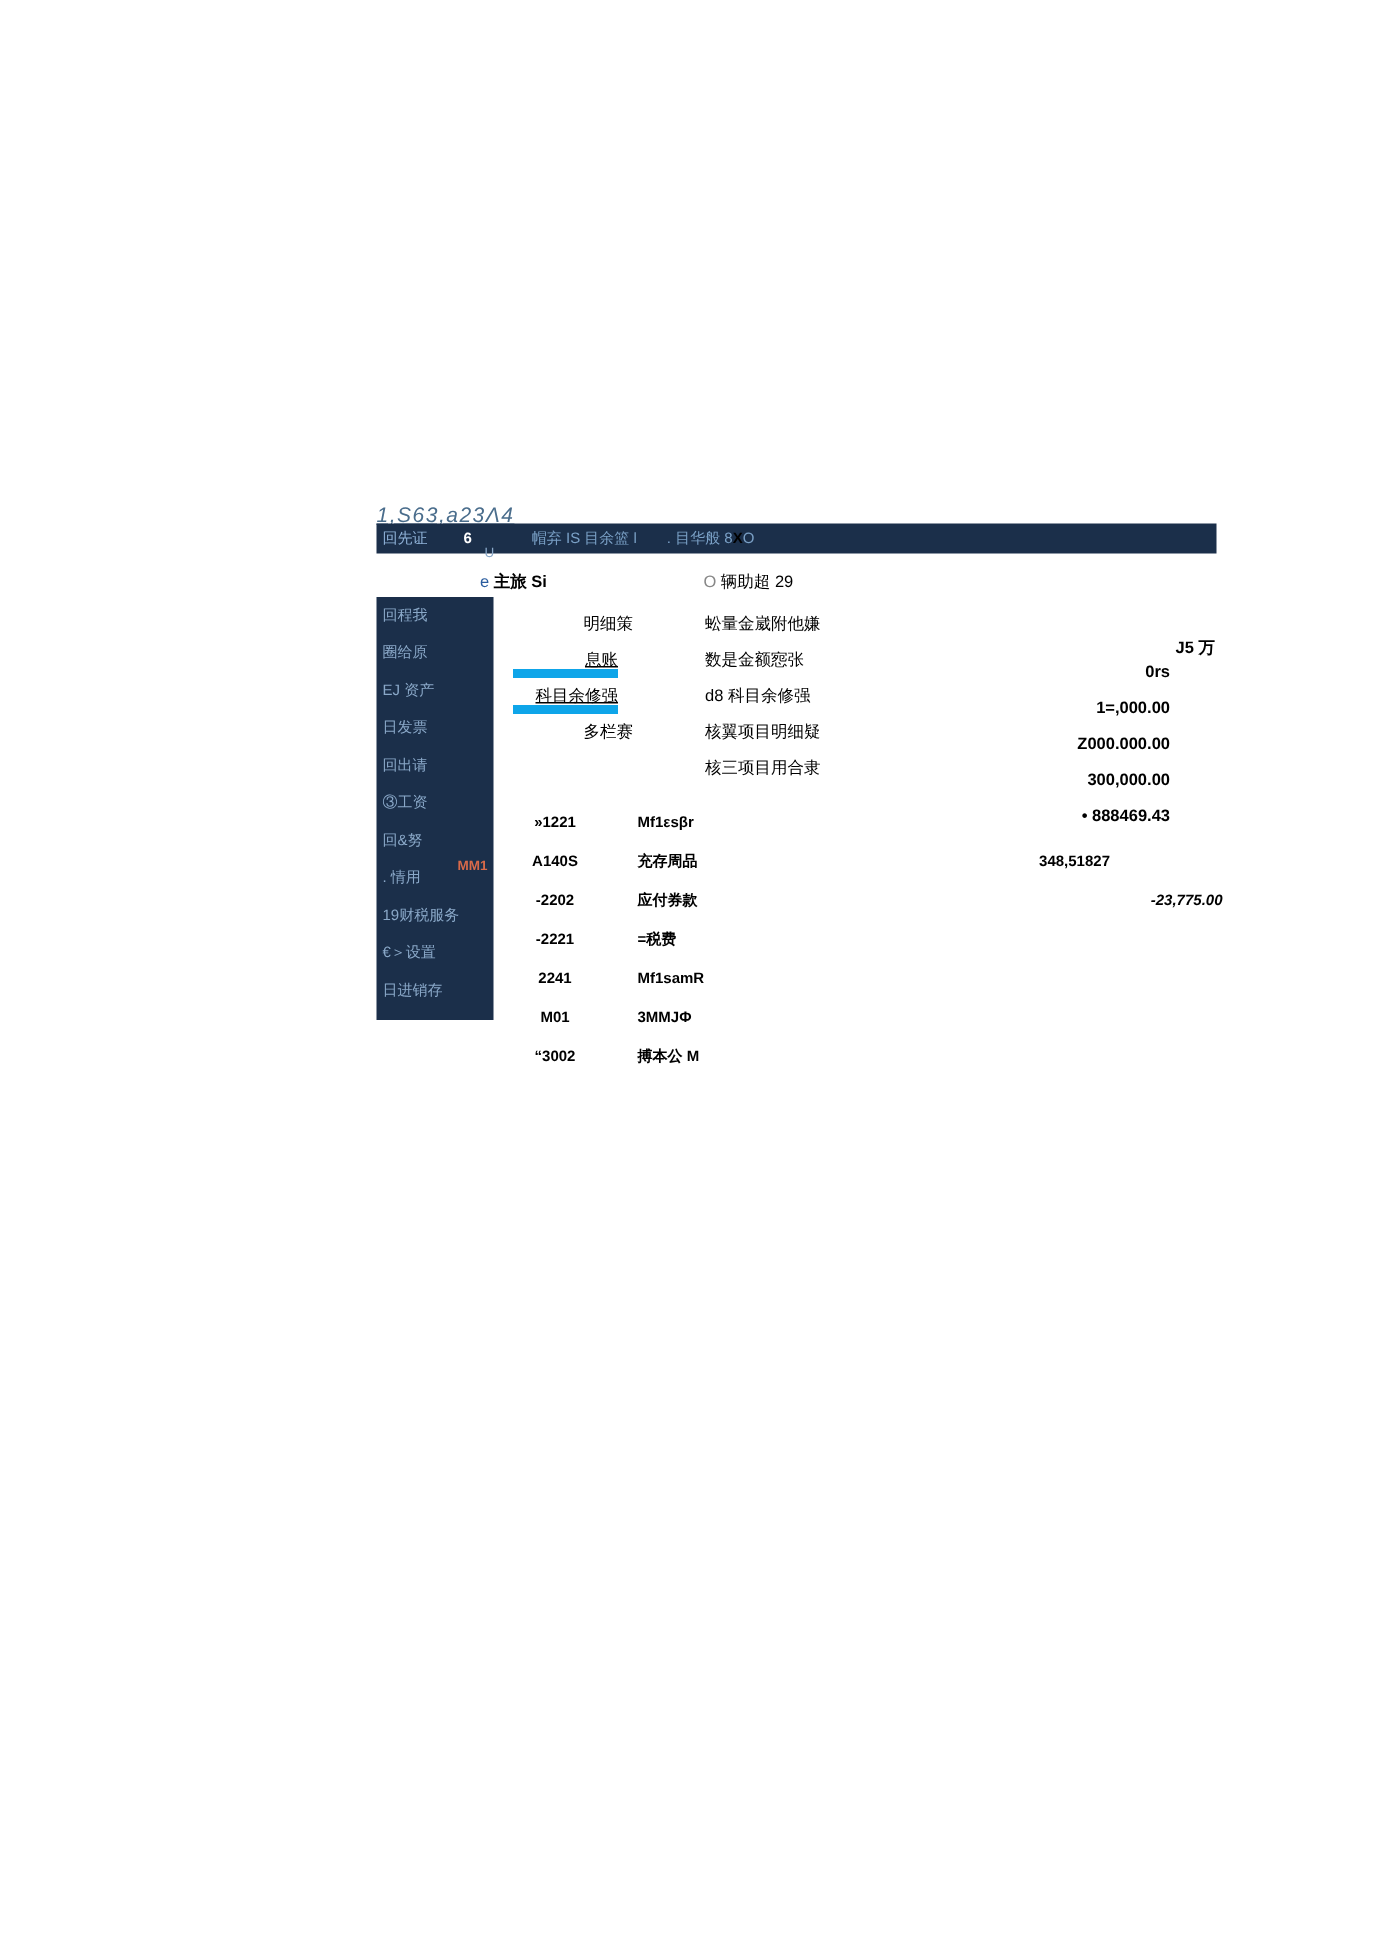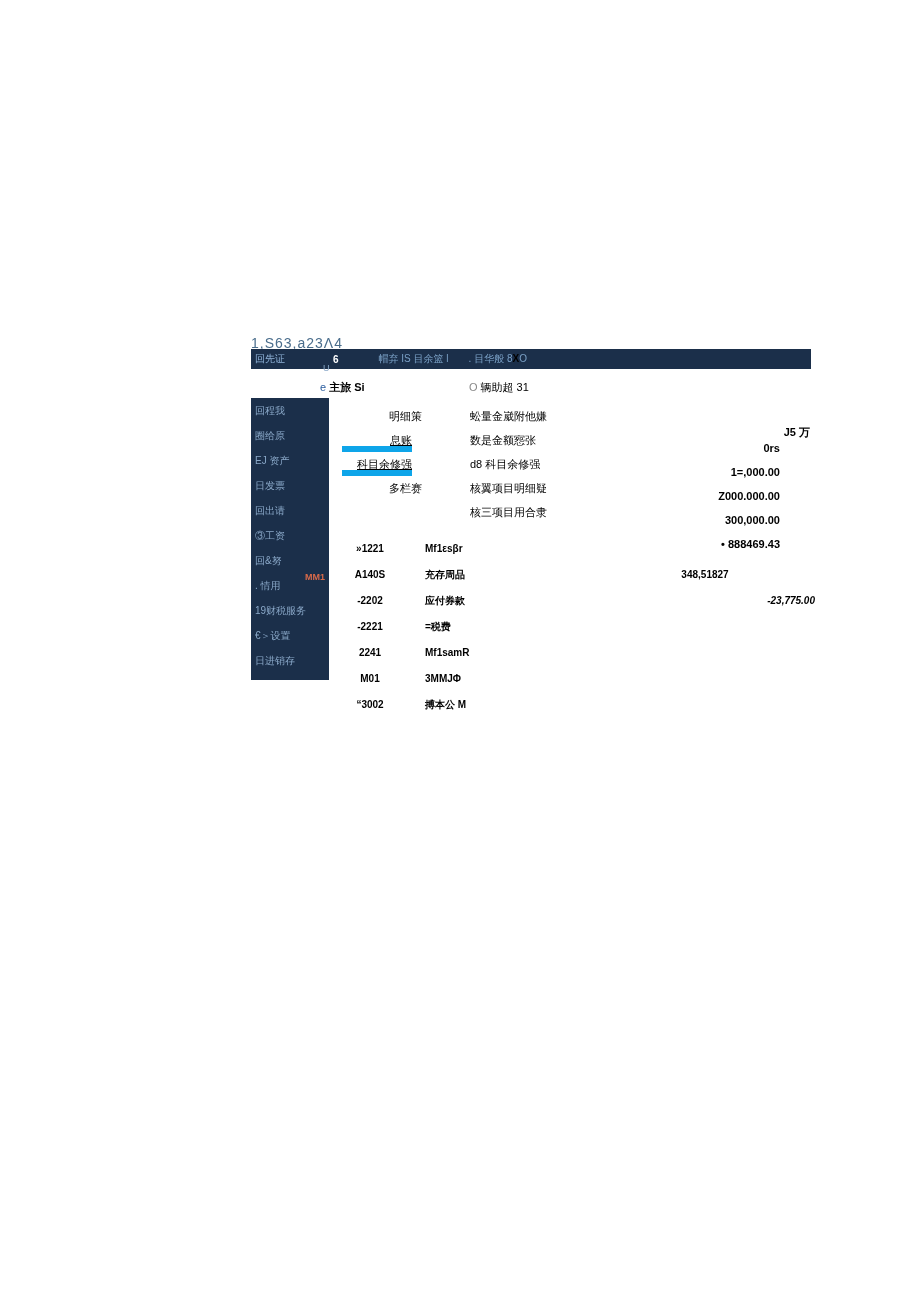--- a/index.html
+++ b/index.html
@@ -16,32 +16,33 @@
     height: 1301px;
   }
   .header-code {
     position: absolute;
     top: 335px;
     left: 251px;
     font-size: 14px;
     color: #4a6d8c;
     letter-spacing: 1px;
     text-decoration: underline;
+    font-style: italic;
   }
   .topbar {
     position: absolute;
     top: 349px;
     left: 251px;
     width: 560px;
     height: 20px;
     background: #1b2f4a;
     display: flex;
     align-items: center;
   }
-  .topbar .t1 { color: #8fb2d8; margin-left: 4px; margin-right: 48px; font-size: 10px; text-align: right; }
+  .topbar .t1 { color: #8fb2d8; margin-left: 4px; margin-right: 24px; font-size: 10px; text-align: right; }
   .topbar .tnum { color: #fff; font-weight: bold; font-size: 10px; }
   .topbar .u { position: absolute; left: 72px; top: 14px; color: #8aa8c8; font-size: 9px; }
   .topbar .t2 { color: #7aa0c6; font-size: 10px; margin-left: 40px; }
   .topbar .t3 { color: #7aa0c6; font-size: 10px; margin-left: 20px; }
   .topbar .t3 .x { color: #000; font-weight: bold; }
 
   .radiorow {
     position: absolute;
     top: 380px;
     left: 320px;
@@ -128,21 +129,21 @@
   .tbl {
     position: absolute;
     top: 536px;
     left: 335px;
     width: 500px;
     font-size: 10px;
   }
   .tbl .row { height: 26px; line-height: 26px; position: relative; }
   .tbl .c1 { position: absolute; left: 0; width: 70px; font-weight: bold; text-align: center;}
   .tbl .c2 { position: absolute; left: 90px; width: 120px; font-weight: bold; }
-  .tbl .c3 { position: absolute; left: 320px; width: 100px; text-align: center; font-weight: bold; }
+  .tbl .c3 { position: absolute; left: 305px; width: 100px; text-align: right; font-weight: bold; }
   .tbl .c4 { position: absolute; left: 380px; width: 100px; text-align: right; font-weight: bold; font-style: italic; }
 
 </style>
 </head>
 <body>
 
 <div class="page">
 
   <div class="header-code">1,S63,a23Λ4</div>
 
@@ -156,21 +157,21 @@
     <span class="t3">
       <span>. 目华般 8</span><span class="x">X</span><span>O</span>
     </span>
   </div>
 
   <div class="radiorow">
     <span class="r1">
       <span class="dot">e</span><b>主旅 Si</b>
     </span>
     <span class="r2">
-      <span class="ring">O</span><span>辆助超 31</span>
+      <span class="ring">O</span><span>辆助超 29</span>
     </span>
   </div>
 
   <div class="sidebar">
     <div class="item">回程我</div>
     <div class="item">圈给原</div>
     <div class="item">EJ 资产</div>
     <div class="item">日发票</div>
     <div class="item">回出请</div>
     <div class="item">③工资</div>

